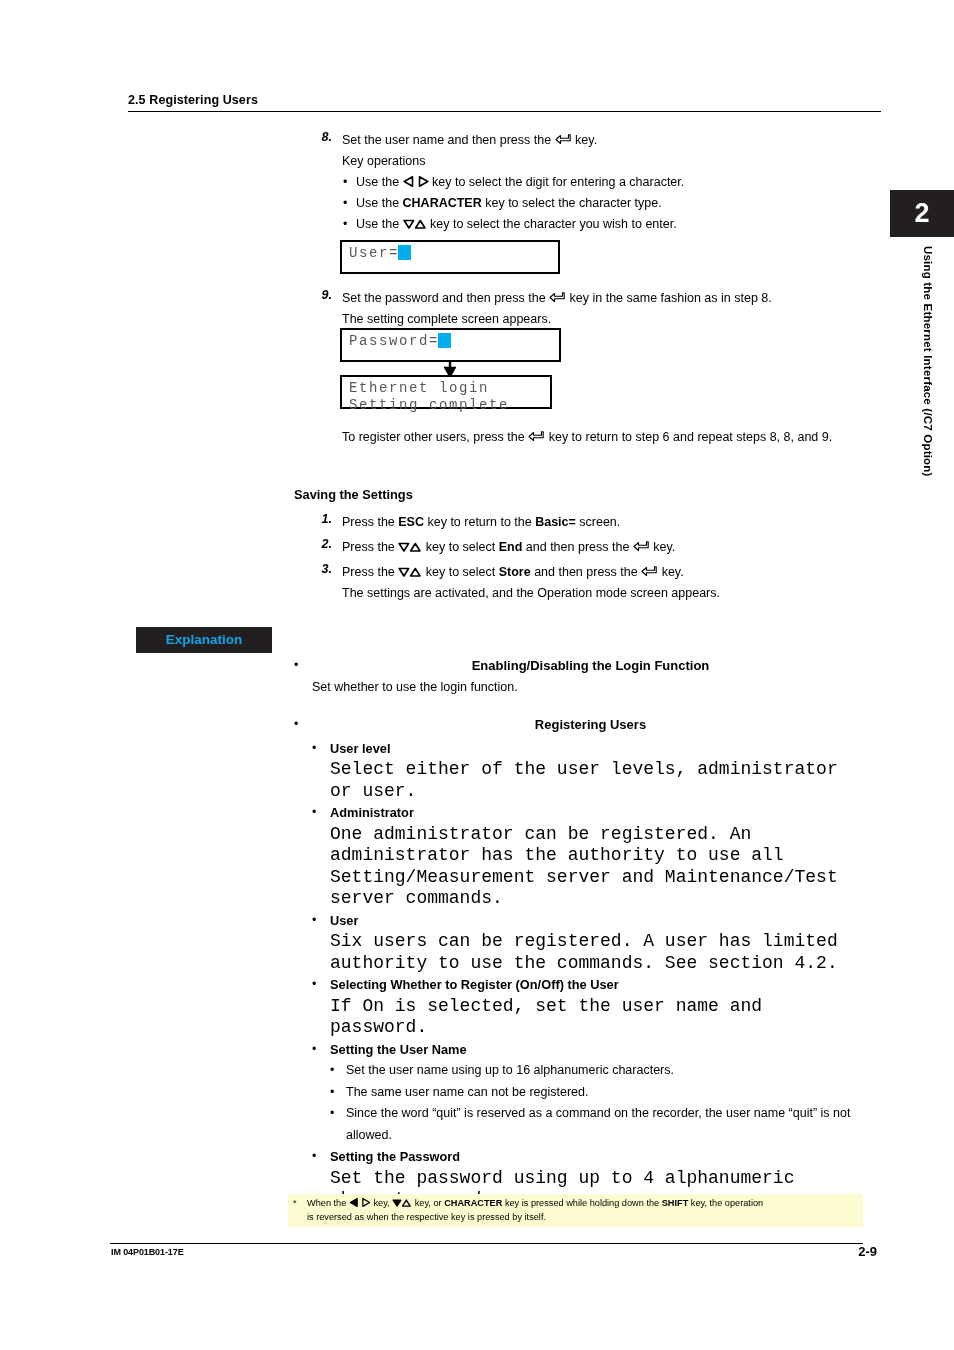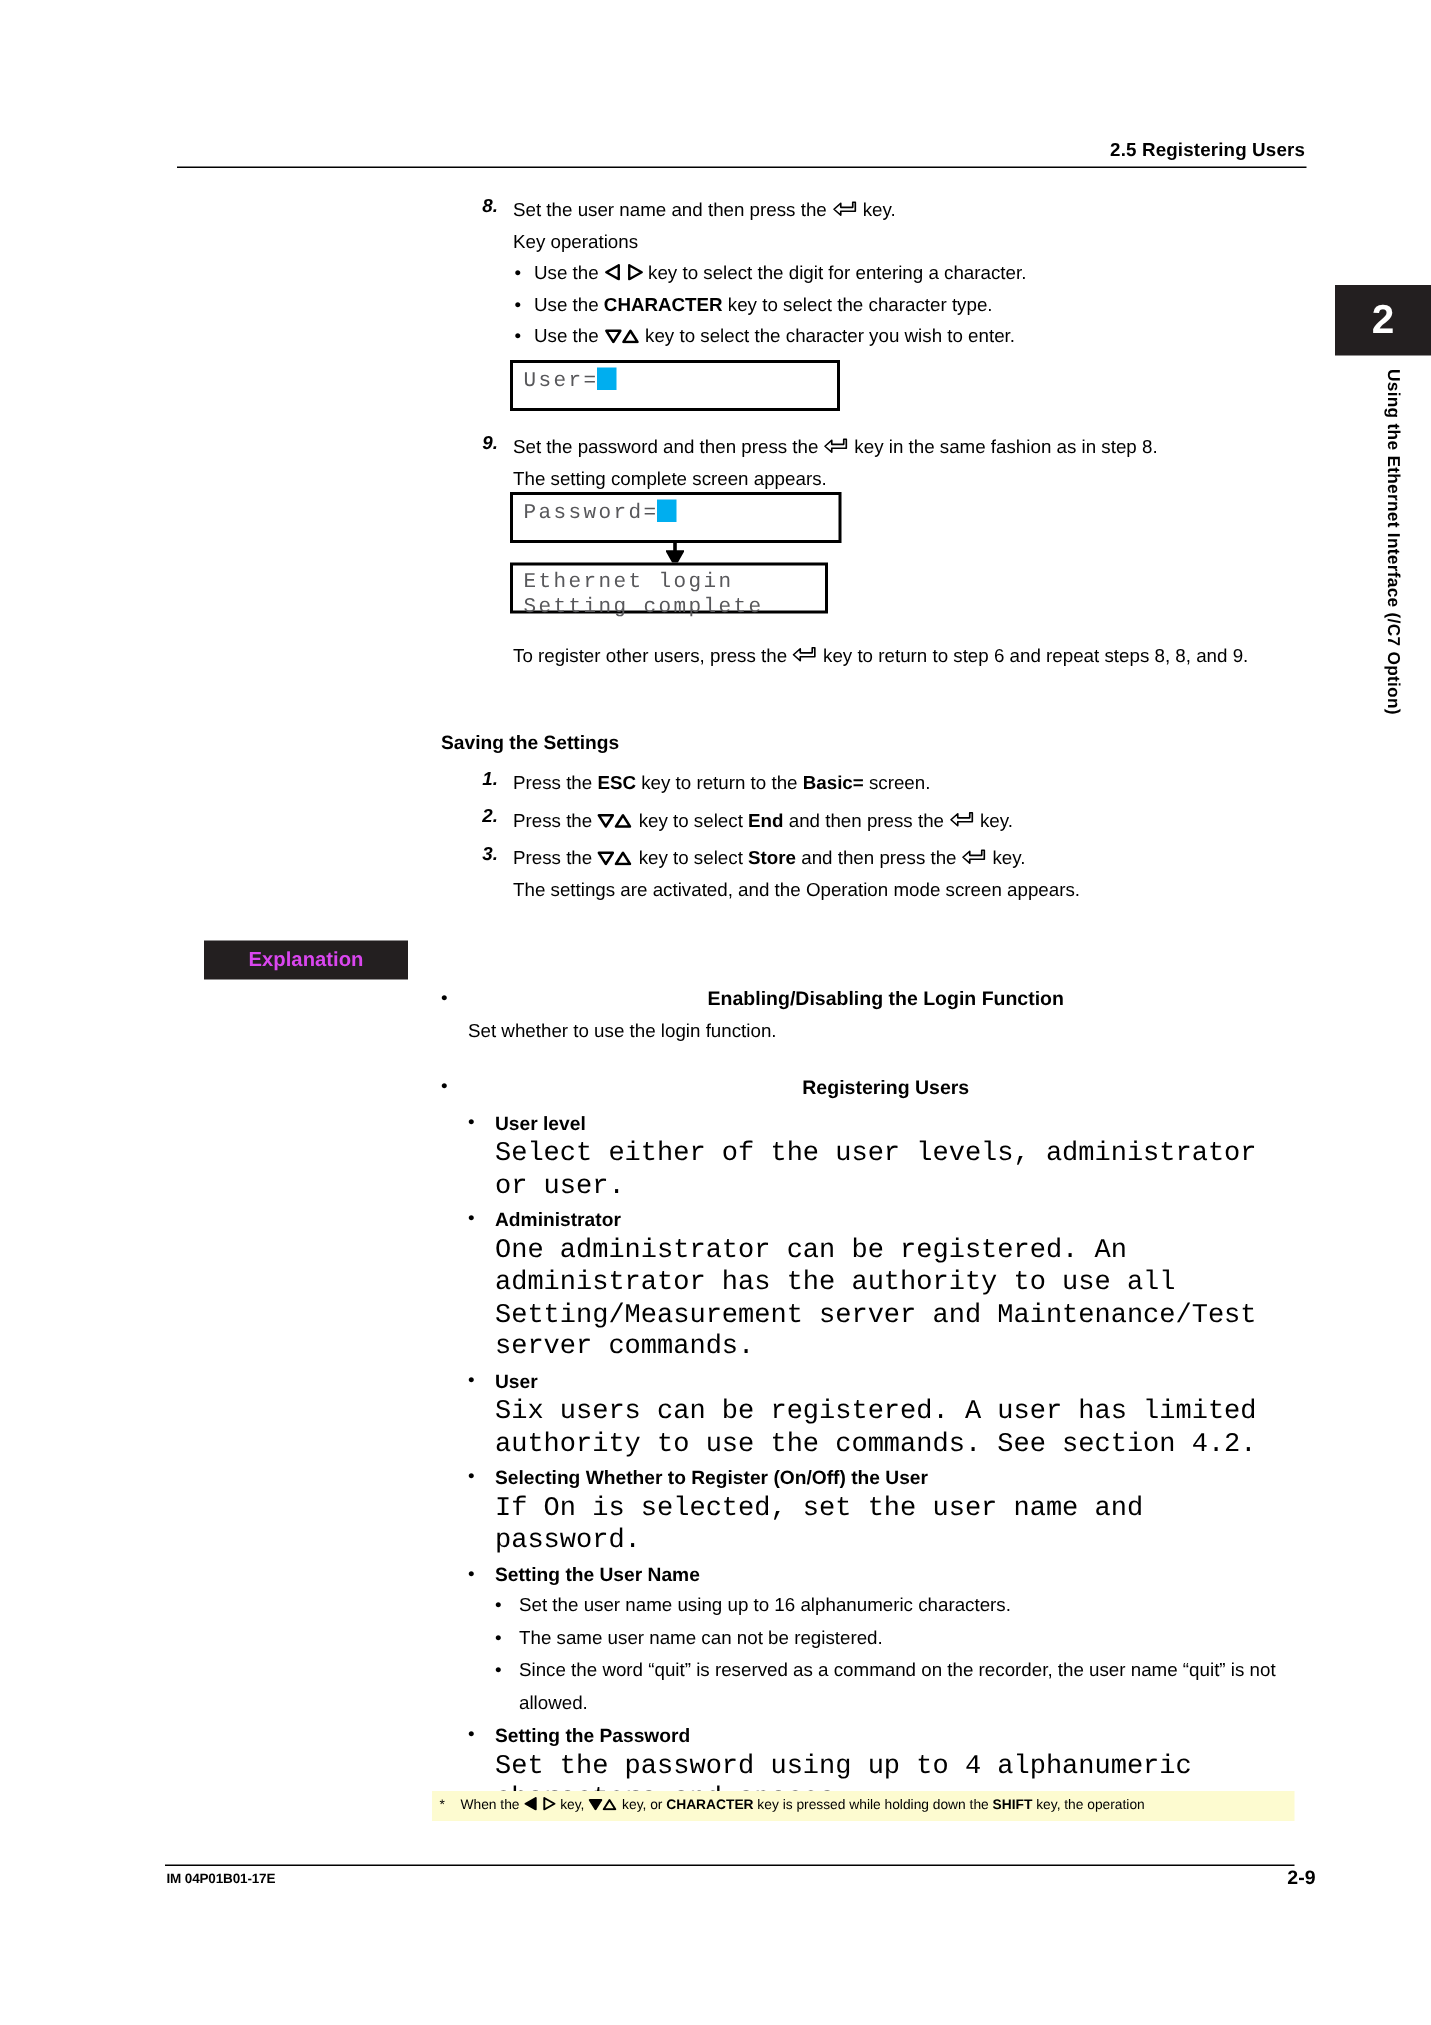--- a/index.html
+++ b/index.html
@@ -16,24 +16,23 @@
     position: relative;
     width: 954px;
     height: 1350px;
     overflow: hidden;
     background: #ffffff;
   }
 
   
   .header {
     position: absolute;
-    left: 118px;
+    left: 128px;
     top: 92px;
     width: 753px;
-    text-align: right;
   }
   .header-title {
     font-size: 12.5px;
     font-weight: bold;
     letter-spacing: 0.1px;
     line-height: 16px;
     display: block;
     padding-right: 1px;
   }
   .header-rule {
@@ -211,21 +210,21 @@
   
   .explanation-tag {
     position: absolute;
     left: 136px;
     top: 627px;
     width: 136px;
     height: 26px;
     background: #231f20;
   }
   .explanation-tag span {
-    color: #d946ef;
+    color: #0ea5e9;
     font-size: 13.5px;
     font-weight: bold;
     line-height: 26px;
     display: block;
     text-align: center;
   }
 
   .explanation-body {
     position: absolute;
     left: 294px;
@@ -529,19 +528,20 @@
   <div class="footnote">
     <div class="footnote-row">
       <span class="footnote-star">*</span><span>When the </span><span class="ico"><svg width="22" height="9" viewBox="0 0 26 11">
             <path d="M9.5 0.8 L9.5 10.2 L1.2 5.5 Z" fill="#000" stroke="#000" stroke-width="1.6" stroke-linejoin="round"></path>
             <path d="M16.5 0.8 L16.5 10.2 L24.8 5.5 Z" fill="none" stroke="#000" stroke-width="1.6" stroke-linejoin="round"></path>
           </svg></span><span> key,  </span><span class="ico"><svg width="20" height="9" viewBox="0 0 24 11">
             <path d="M1.2 2.5 L10.6 2.5 L5.9 10.0 Z" fill="#000" stroke="#000" stroke-width="1.6" stroke-linejoin="round"></path>
             <path d="M12.6 10.0 L22.0 10.0 L17.3 2.5 Z" fill="none" stroke="#000" stroke-width="1.6" stroke-linejoin="round"></path>
           </svg></span><span> key, or </span><b>CHARACTER</b><span> key is pressed while holding down the </span><b>SHIFT</b><span> key, the operation</span>
     </div>
+    <div class="footnote-row">is reversed as when the respective key is pressed by itself.</div>
   </div>
 
   <div class="footer-rule"></div>
   <div class="footer-left">IM 04P01B01-17E</div>
   <div class="footer-right">2-9</div>
 
 </div>
 
 </body></html>

